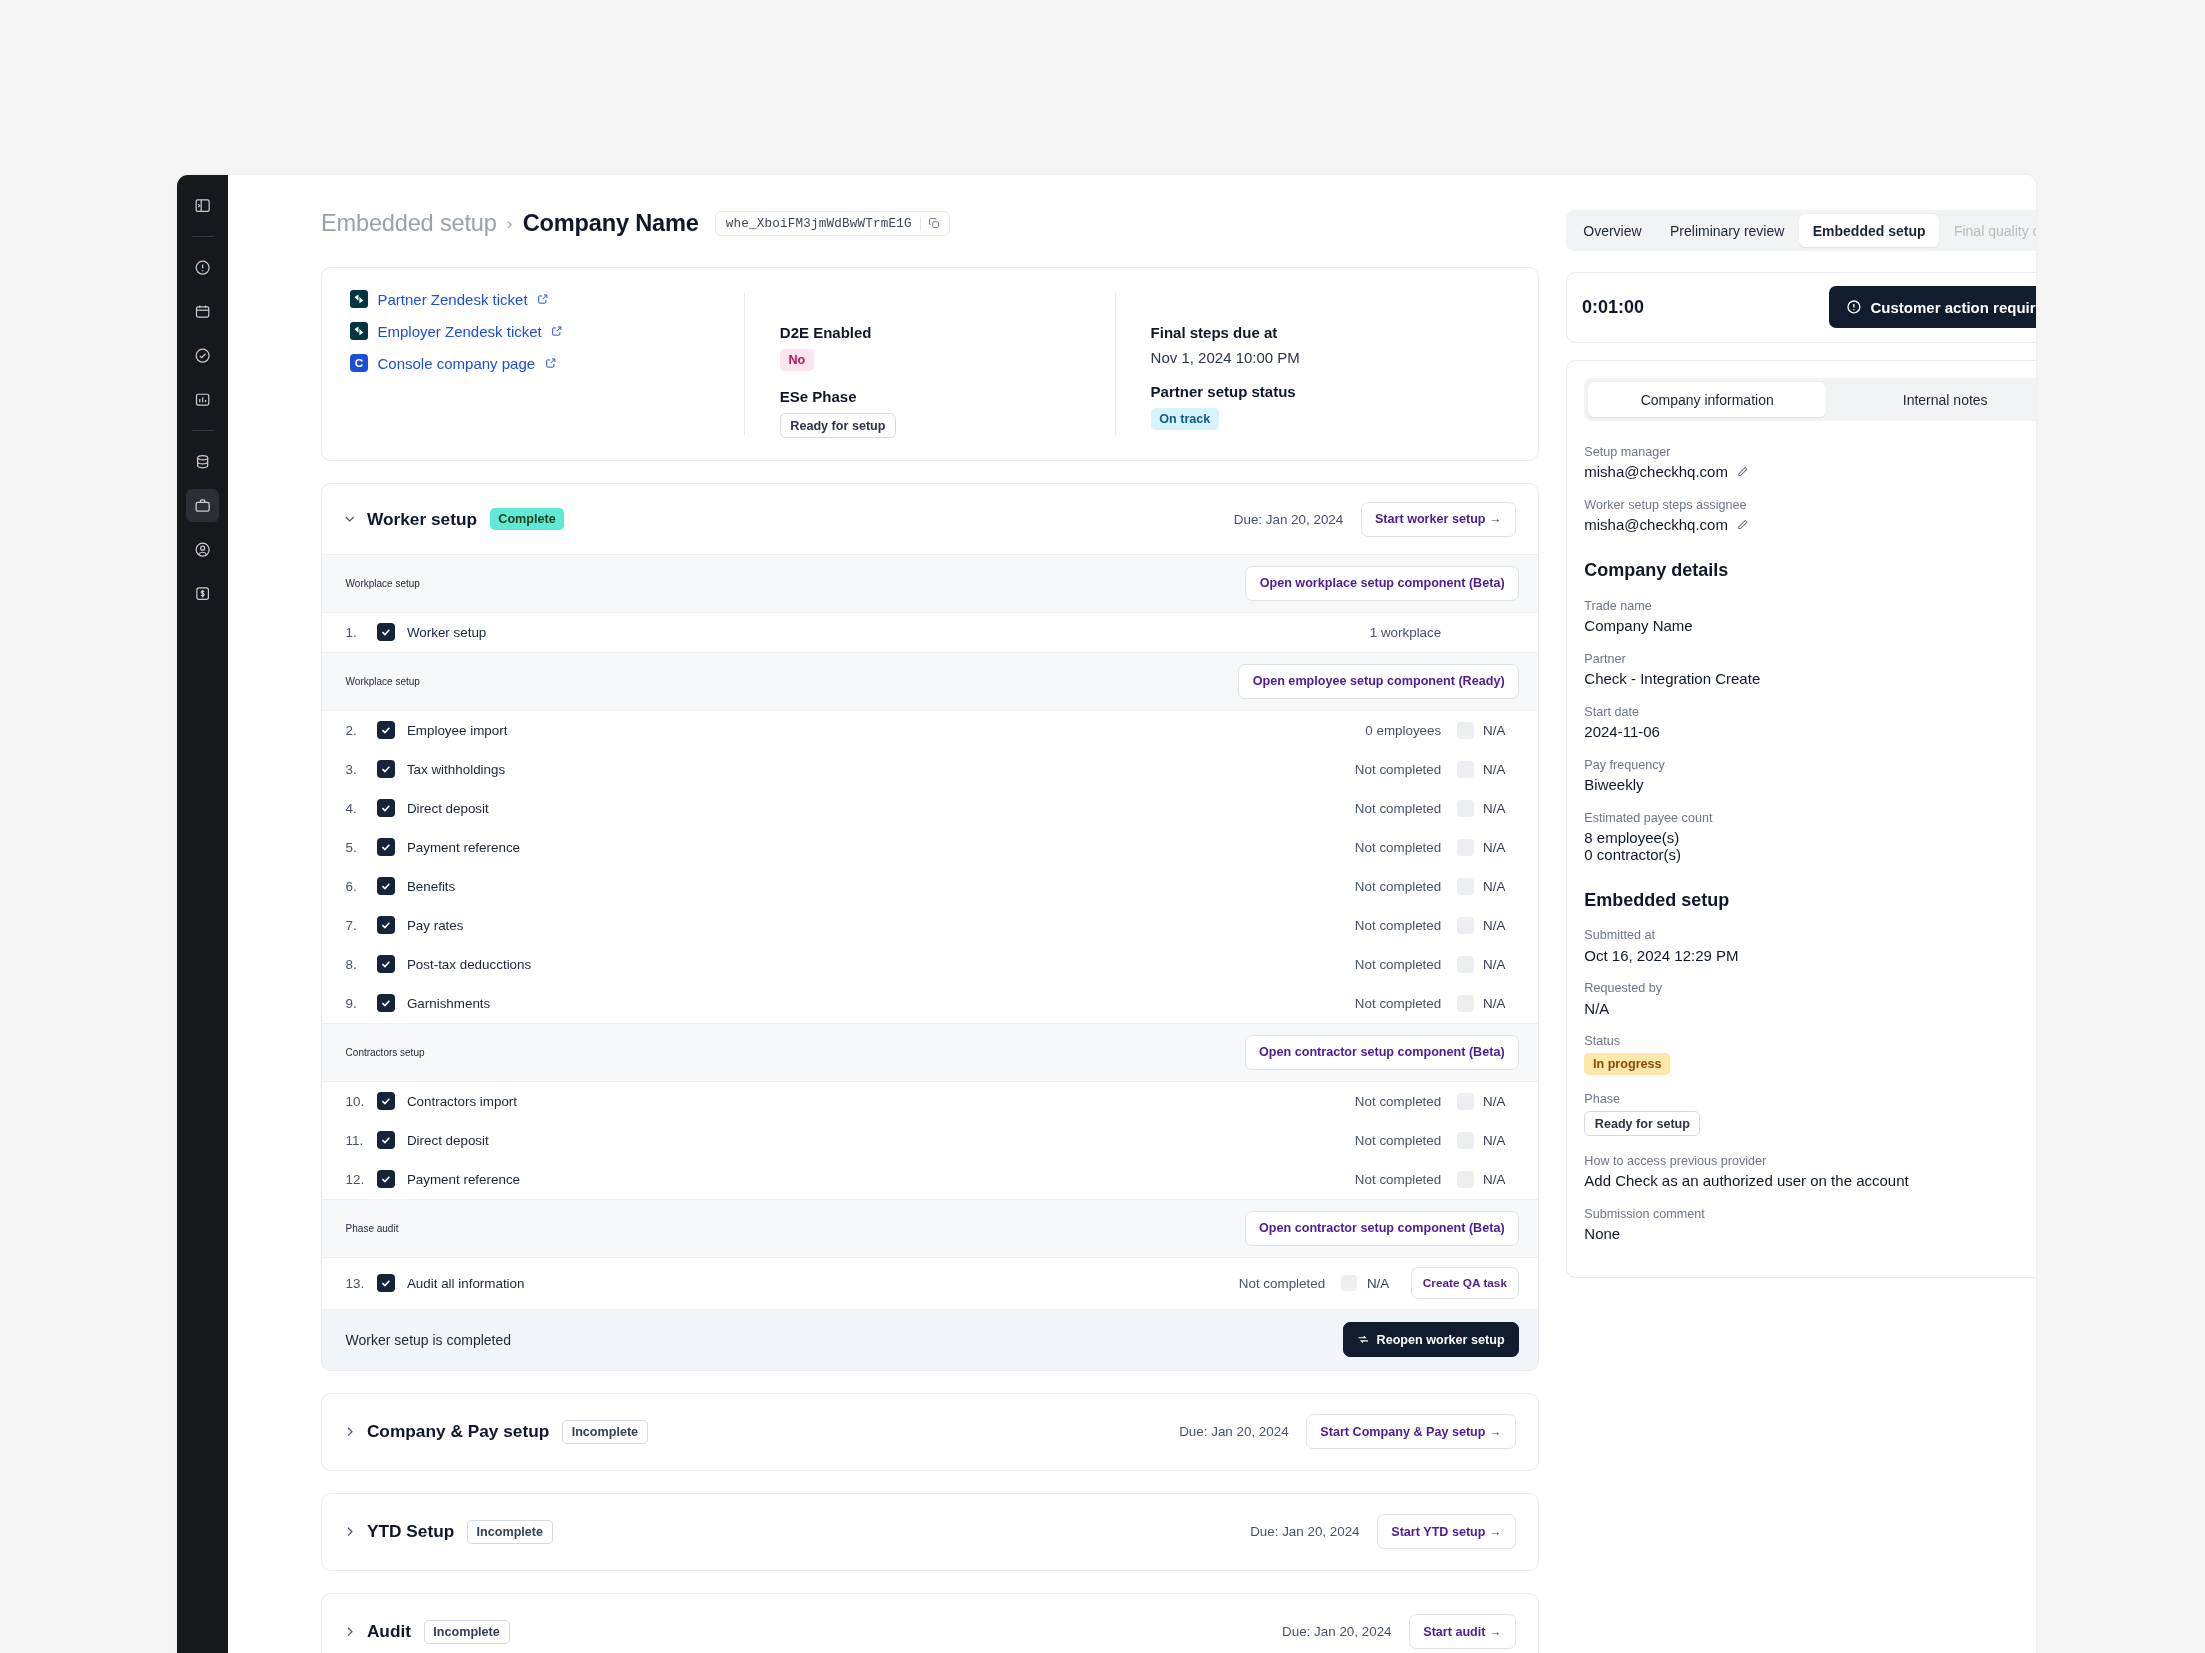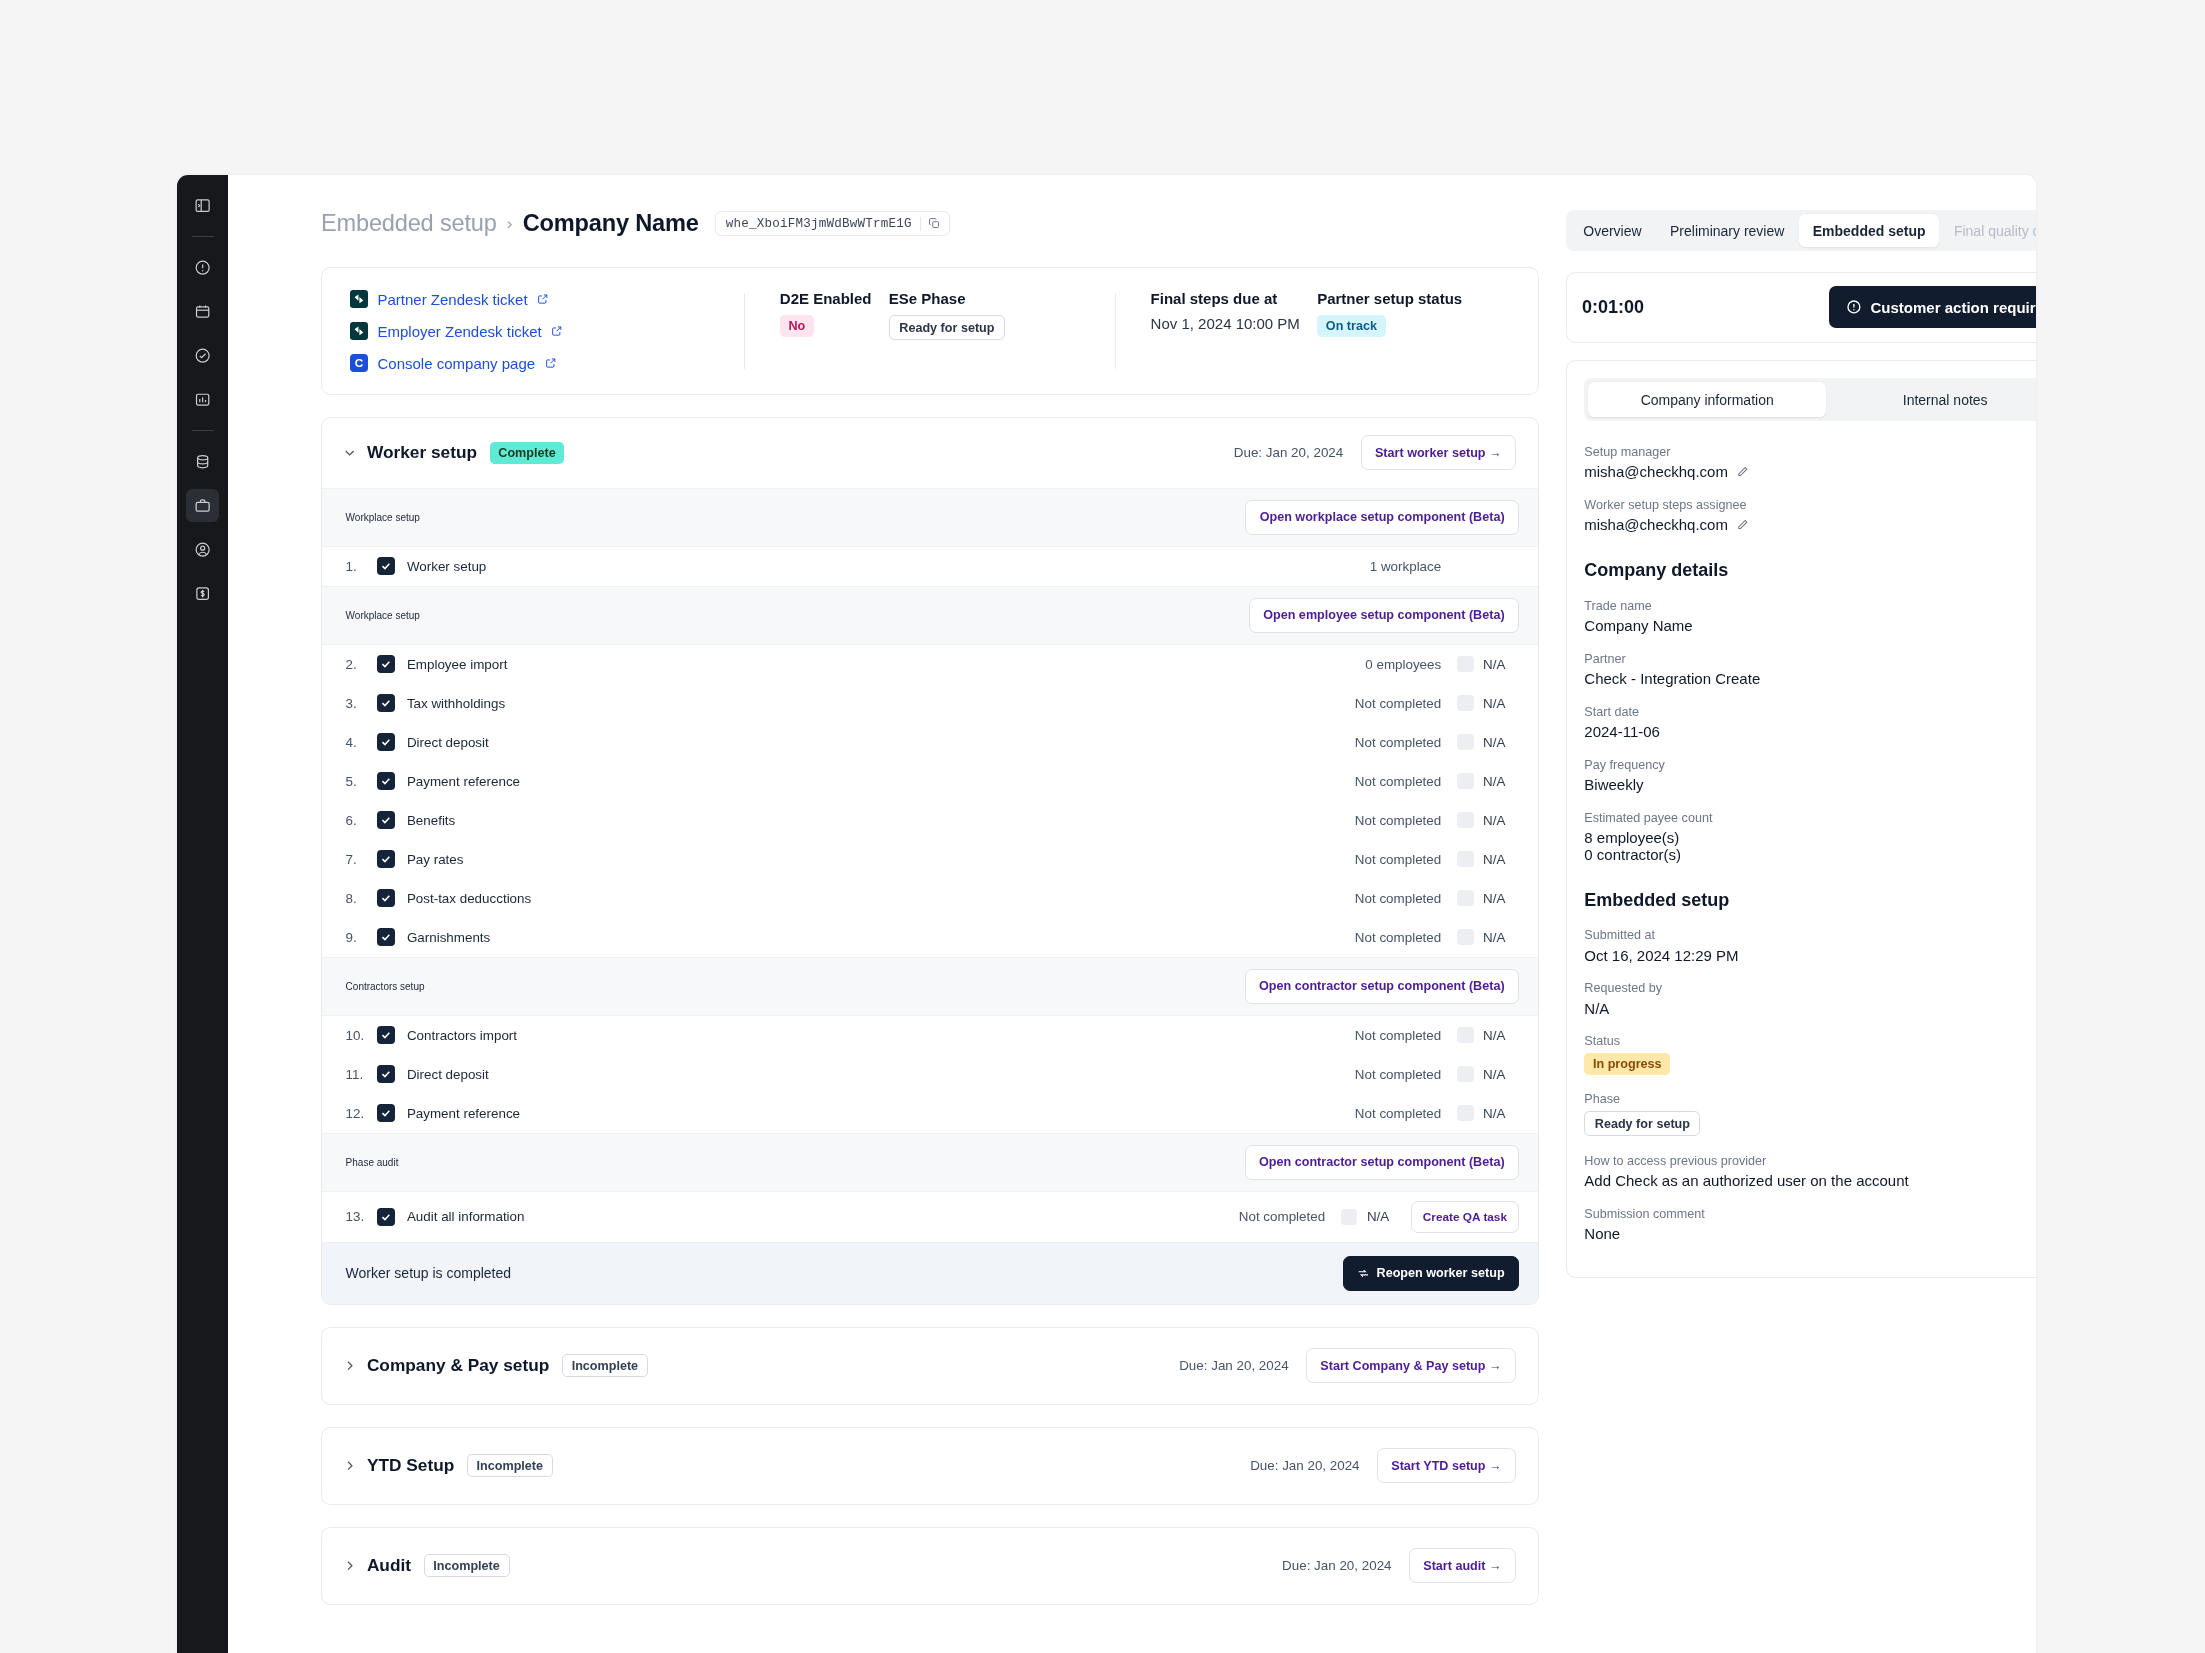--- a/index.html
+++ b/index.html
@@ -80,21 +80,21 @@
   }
   .zd-badge svg { width: 11.8px; height: 11.8px; }
   .c-badge {
     width: 18px; height: 18px; border-radius: 3.9px; background: #1d4ed8;
     color: #fff; font-size: 11.8px; font-weight: 700;
     display: flex; align-items: center; justify-content: center; flex: 0 0 18px;
     font-family: "Liberation Sans", sans-serif;
   }
   .ext-ico { width: 11.8px; height: 11.8px; color: #1d4ed8; display: block; }
   .vrule { width: 0.8px; background: #e8eaed; margin: 3.2px 0; }
-  .info-col { padding: 0 35px; display: flex; flex-direction: row; gap: 17.3px; }
+  .info-col { padding: 0 35px; display: flex; flex-direction: column; gap: 17.3px; margin-top: 34px; }
   .info-col.c2 { width: 370px; }
   .field-title { font-size: 15px; font-weight: 700; color: #0f1828; margin-bottom: 7.9px; }
   .field-value { font-size: 15px; color: #2b3545; }
 
   .pill { display: inline-block; border-radius: 4.7px; padding: 3.9px 8.7px; font-size: 12.6px; font-weight: 600; }
   .pill-no { background: #fde4ee; color: #b4175b; }
   .pill-ontrack { background: #d6f4fb; color: #0b5e8a; }
   .pill-outline { background: #fff; border: 0.8px solid #d5dae2; color: #2b3545; font-weight: 600; border-radius: 5.5px; padding: 4.7px 9.5px; }
   .pill-complete { background: #5eead4; color: #1d3a1b; }
   .pill-incomplete { background: #fff; border: 0.8px solid #d5dae2; color: #344054; font-weight: 600; }
@@ -379,21 +379,21 @@
                 <path d="M5 12.5l5 5 9-10"></path>
               </svg>
             </span>
           <span class="name">Worker setup</span>
           <span class="status">1 workplace</span>
           <span style="width:62px"></span>
         </div>
 
         <div class="subhead">
           <span class="t">Workplace setup</span>
-          <button class="btn">Open employee setup component (Beta)</button>
+          <button class="btn">Open employee setup component (Ready)</button>
         </div>
         <div id="g1rows">
     <div class="row">
       <span class="num">2.</span>
       <span class="cb">
                 <svg viewBox="0 0 24 24" fill="none" stroke="currentColor" stroke-width="3">
                   <path d="M5 12.5l5 5 9-10"></path>
                 </svg>
               </span>
       <span class="name">Employee import</span>

